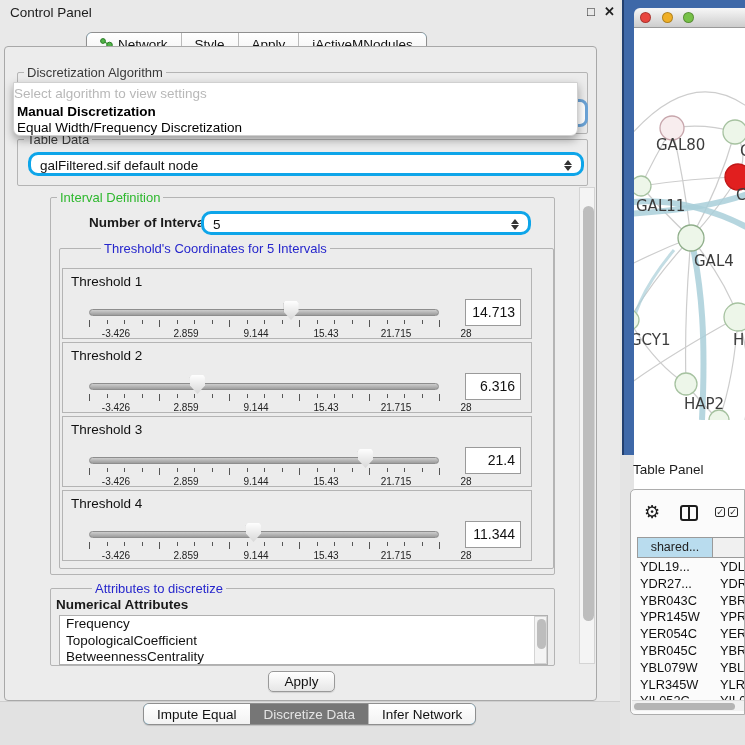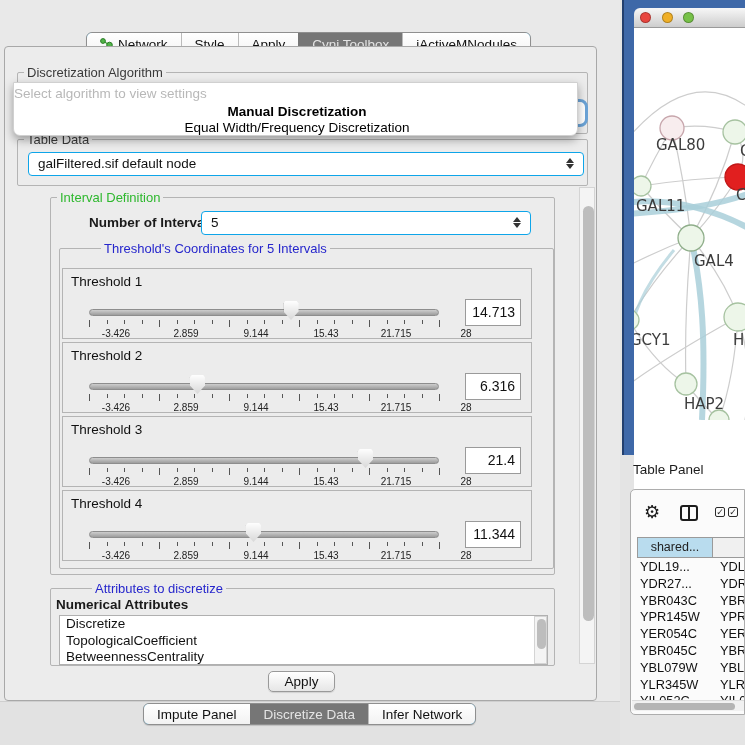--- a/index.html
+++ b/index.html
@@ -20,33 +20,33 @@
   .seg.selected { background:#767676; color:#e4e4e4; border-left-color:#767676; }
 
   #content-panel { left:4px; top:46px; width:593px; height:655px; background:#ececec; border:1px solid #a8a8a8; border-radius:4px; }
 
   .groupbox { border:1px solid #b4b4b4; border-radius:2px; background:#ececec; }
   .grouplabel { position:absolute; top:-8px; left:6px; background:#ececec; padding:0 3px; font-size:13px; }
   .lbl-green { color:#2eb82e; }
   .lbl-blue { color:#2626cc;margin-left:35px; }
   .lbl-dark { color:#3a3a3a; }
 
-  .combo { background:#fff; border:1px solid #0ea5e9; border-radius:4px; font-size:13.5px; line-height:22px; padding-left:9px; color:#111; box-shadow:inset 0 1px 0 #fff; }
+  .combo { background:#fff; border:3px solid #0ea5e9; border-radius:10px; font-size:13.5px; line-height:22px; padding-left:9px; color:#111; box-shadow:inset 0 1px 0 #fff; }
   .stepper { position:absolute; right:8px; top:4px; width:9px; }
   .stepper:before, .stepper:after { content:""; display:block; width:0; height:0; border-left:4px solid transparent; border-right:4px solid transparent; margin:1px 0; }
   .stepper:before { border-bottom:5px solid #333; }
   .stepper:after  { border-top:5px solid #333; }
 
   
   #algo-combo { left:27px; top:99px; width:561px; height:28px; background:#fff; border:3px solid #6ba3d6; border-radius:8px; z-index:2; }
 
   
   #algo-popup { left:13px; top:82px; width:565px; height:54px; background:#fff; border:1px solid #d0d0d0; border-radius:0 0 7px 7px; box-shadow:0 4px 10px rgba(0,0,0,.35); z-index:5; padding-top:3px; }
   #popup-hint { color:#b8b8b8; font-size:13.5px; height:18px; line-height:16px; }
-  .popup-option { font-size:13.5px; line-height:15.5px; padding-left:3px; color:#000;text-align:center; }
+  .popup-option { font-size:13.5px; line-height:15.5px; padding-left:3px; color:#000; }
   .popup-option.bold { font-weight:bold; }
 
   
   .th-box { position:relative; width:470px; height:71px; border:1px solid #b4b4b4; background:#ececec; margin-bottom:3px; }
   .th-title { position:absolute; left:8px; top:5px; font-size:13.5px; font-weight:normal; color:#111; }
   .th-track { position:absolute; left:26px; top:40px; width:350px; height:7px; border-radius:4px; background:linear-gradient(#cdcdcd,#9d9d9d); border:1px solid #8d8d8d; }
   .th-handle { position:absolute; top:32px; width:15px; height:19px; background:linear-gradient(#fefefe,#d8d8d8); clip-path:polygon(12% 0,88% 0,100% 12%,100% 55%,50% 100%,0 55%,0 12%); filter:drop-shadow(0 0 1px #777); }
   .tick { position:absolute; width:1px; background:#555; }
   .tick.minor { height:4px; top:51px; }
   .tick.major { height:7px; top:51px; }
@@ -88,40 +88,42 @@
   .tp-row { display:flex; height:16.8px; font-size:12.8px; color:#111; }
   .tp-row .c1 { width:76px; padding-left:3px; overflow:hidden; white-space:nowrap; }
   .tp-row .c2 { flex:1; padding-left:7px; overflow:hidden; white-space:nowrap; }
   #tp-hscroll { position:absolute; left:1px; top:210px; width:112px; height:11px; background:#f1f1f1; border-top:1px solid #dcdcdc; }
   #tp-hthumb { position:absolute; left:2px; top:2px; width:101px; height:7px; background:#b4b4b4; border-radius:4px; }
 </style>
 </head>
 <body>
 
 <div id="control-panel" class="abs">
+  <div id="cp-titlebar" class="abs">
+    <span id="cp-title" class="abs">Control Panel</span>
+    <span class="abs win-glyph" style="left:587px;">□</span>
+    <span class="abs win-glyph" style="left:604px;">✕</span>
+  </div>
 
   <div id="top-tabs" class="abs segbar" style="left:86px; top:32px; height:25px;">
       <div class="seg">
         <svg width="13" height="14" viewBox="0 0 13 14">
           <line x1="3" y1="3" x2="9.5" y2="7" stroke="#3aa332" stroke-width="1.3"></line>
           <line x1="3" y1="11" x2="9.5" y2="7" stroke="#3aa332" stroke-width="1.3"></line>
           <circle cx="3" cy="3" r="2.4" fill="#52b44a" stroke="#2c7d27"></circle>
           <circle cx="3" cy="11" r="2.4" fill="#52b44a" stroke="#2c7d27"></circle>
           <circle cx="9.5" cy="7" r="2.8" fill="#52b44a" stroke="#2c7d27"></circle>
         </svg>
         <span>Network</span>
       </div>
       <div class="seg">
         <span>Style</span>
       </div>
       <div class="seg">
         <span>Apply</span>
-      </div>
-      <div class="seg selected">
-        <span>Cyni Toolbox</span>
       </div>
       <div class="seg">
         <span>jActiveMNodules</span>
       </div>
     </div>
 
   <div id="content-panel" class="abs"></div>
 
   <div class="abs groupbox" style="left:17px; top:72px; width:571px; height:62px;">
     <span class="grouplabel lbl-dark">Discretization Algorithm</span>
@@ -288,40 +290,40 @@
         <div class="tick-label" style="left: 354px;">28</div>
         <div class="th-value">11.344</div>
       </div>
     </div>
 
   <div class="abs groupbox" style="left:50px; top:588px; width:505px; height:78px;">
     <span class="grouplabel lbl-blue">Attributes to discretize</span>
     <span style="position:absolute; left:5px; top:8px; font-size:13.5px; font-weight:bold;">Numerical Attributes</span>
     <div id="attr-listbox">
       <div id="attr-list">
-          <div class="attr-item">Discretize</div>
+          <div class="attr-item">Frequency</div>
           <div class="attr-item">TopologicalCoefficient</div>
           <div class="attr-item">BetweennessCentrality</div>
         </div>
       <div class="sb-track-v" style="position:absolute; right:0; top:0; width:13px; height:48px;">
         <div class="sb-thumb" style="left:2px; top:2px; width:9px; height:30px;"></div>
       </div>
     </div>
   </div>
 
   <div class="abs sb-track-v" style="left:579px; top:187px; width:16px; height:477px;">
     <div class="sb-thumb" style="left:2.5px; top:18px; width:11px; height:415px;"></div>
   </div>
 
   <div id="apply-btn" class="abs">Apply</div>
 
   <div id="bottom-strip" class="abs"></div>
   <div id="bottom-tabs" class="abs segbar" style="left:143px; top:703px; height:22px;">
       <div class="seg">
-        <span>Impute Panel</span>
+        <span>Impute Equal</span>
       </div>
       <div class="seg selected">
         <span>Discretize Data</span>
       </div>
       <div class="seg">
         <span>Infer Network</span>
       </div>
     </div>
 </div>
 

